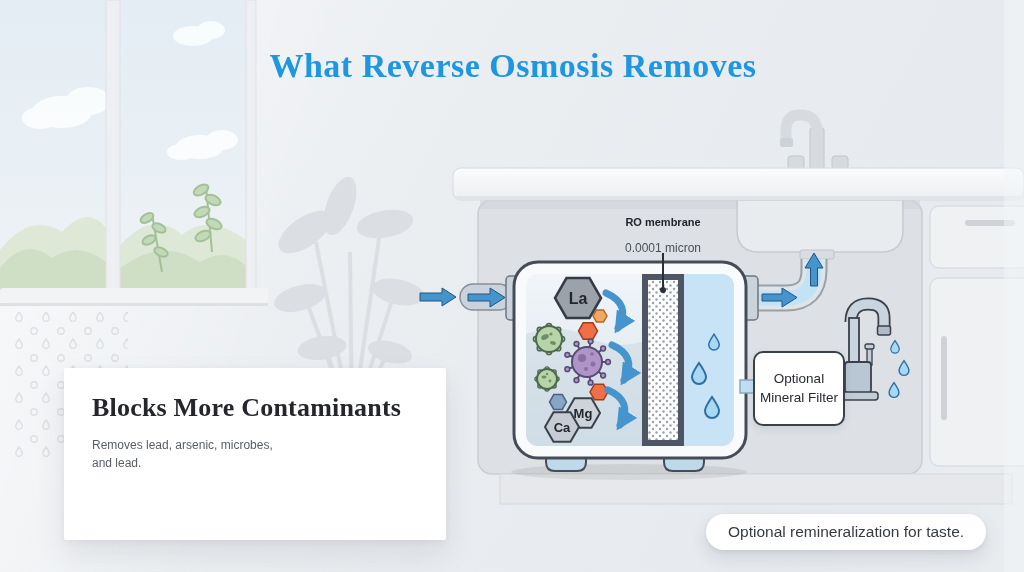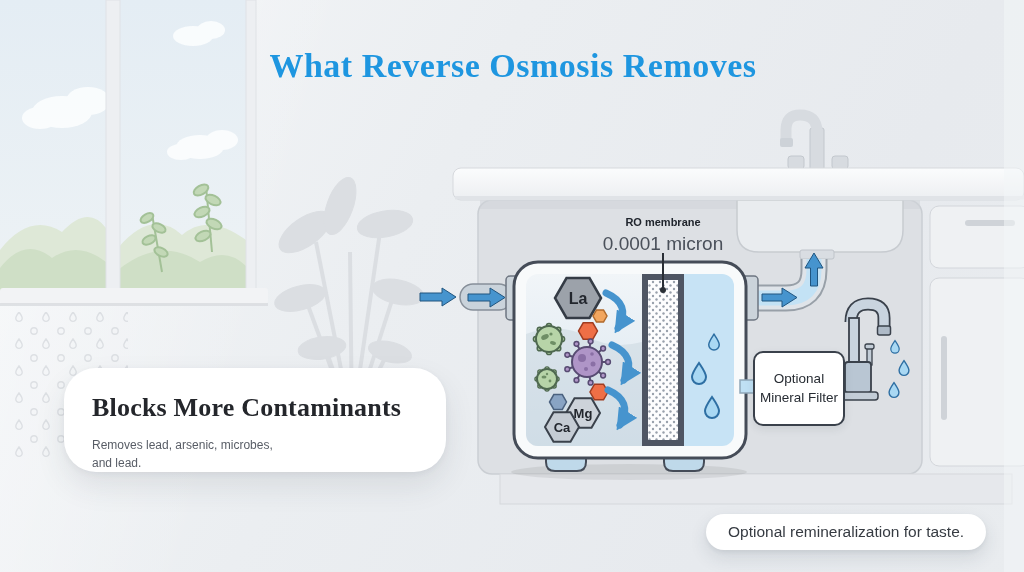--- a/index.html
+++ b/index.html
@@ -13,35 +13,35 @@
     background:linear-gradient(106deg, rgba(255,255,255,.55) 0%, rgba(255,255,255,0) 52%);
   }
   .scene{position:absolute;left:0;top:0;}
   .overlay{position:absolute;z-index:5;}
   .title{
     left:513px;top:47px;transform:translateX(-50%);
     font-family:"Liberation Serif","DejaVu Serif",serif;font-weight:700;
     font-size:34px;letter-spacing:.5px;color:#1e96e0;white-space:nowrap;
   }
   .card{
-    left:64px;top:368px;width:382px;height:104px;background:#ffffff;border-radius:32px;
+    left:64px;top:368px;width:382px;height:172px;background:#ffffff;border-radius:2px;
     box-shadow:0 14px 30px rgba(45,55,70,.10),0 2px 6px rgba(45,55,70,.06);
     padding:25px 28px;box-sizing:border-box;
   }
   .card h2{
     margin:0 0 13px 0;font-family:"Liberation Serif","DejaVu Serif",serif;
     font-size:26px;font-weight:700;color:#24262b;letter-spacing:.2px;
   }
   .card .body{font-size:12px;color:#585d66;line-height:1.5;}
   .card .body span{display:block;}
   .membrane-label{
     left:663px;top:216px;transform:translateX(-50%);text-align:center;white-space:nowrap;
   }
   .membrane-label .l1{font-size:11px;font-weight:700;color:#20252d;}
-  .membrane-label .l2{font-size:19px;color:#4a505a;margin-top:5px;}
+  .membrane-label .l2{font-size:12px;color:#4a505a;margin-top:13px;}
   .mineral-box{
     left:753px;top:351px;width:92px;height:75px;background:#ffffff;
     border:2px solid #3a414b;border-radius:10px;box-sizing:border-box;
     display:flex;align-items:center;justify-content:center;text-align:center;
     font-size:13.5px;line-height:1.35;color:#272c33;
     box-shadow:0 3px 8px rgba(45,55,70,.10);
   }
   .pill{
     left:706px;top:474px;height:36px;padding:0 22px;background:#ffffff;border-radius:18px;
     display:inline-flex;align-items:center;font-size:15.5px;color:#363b42;white-space:nowrap;

